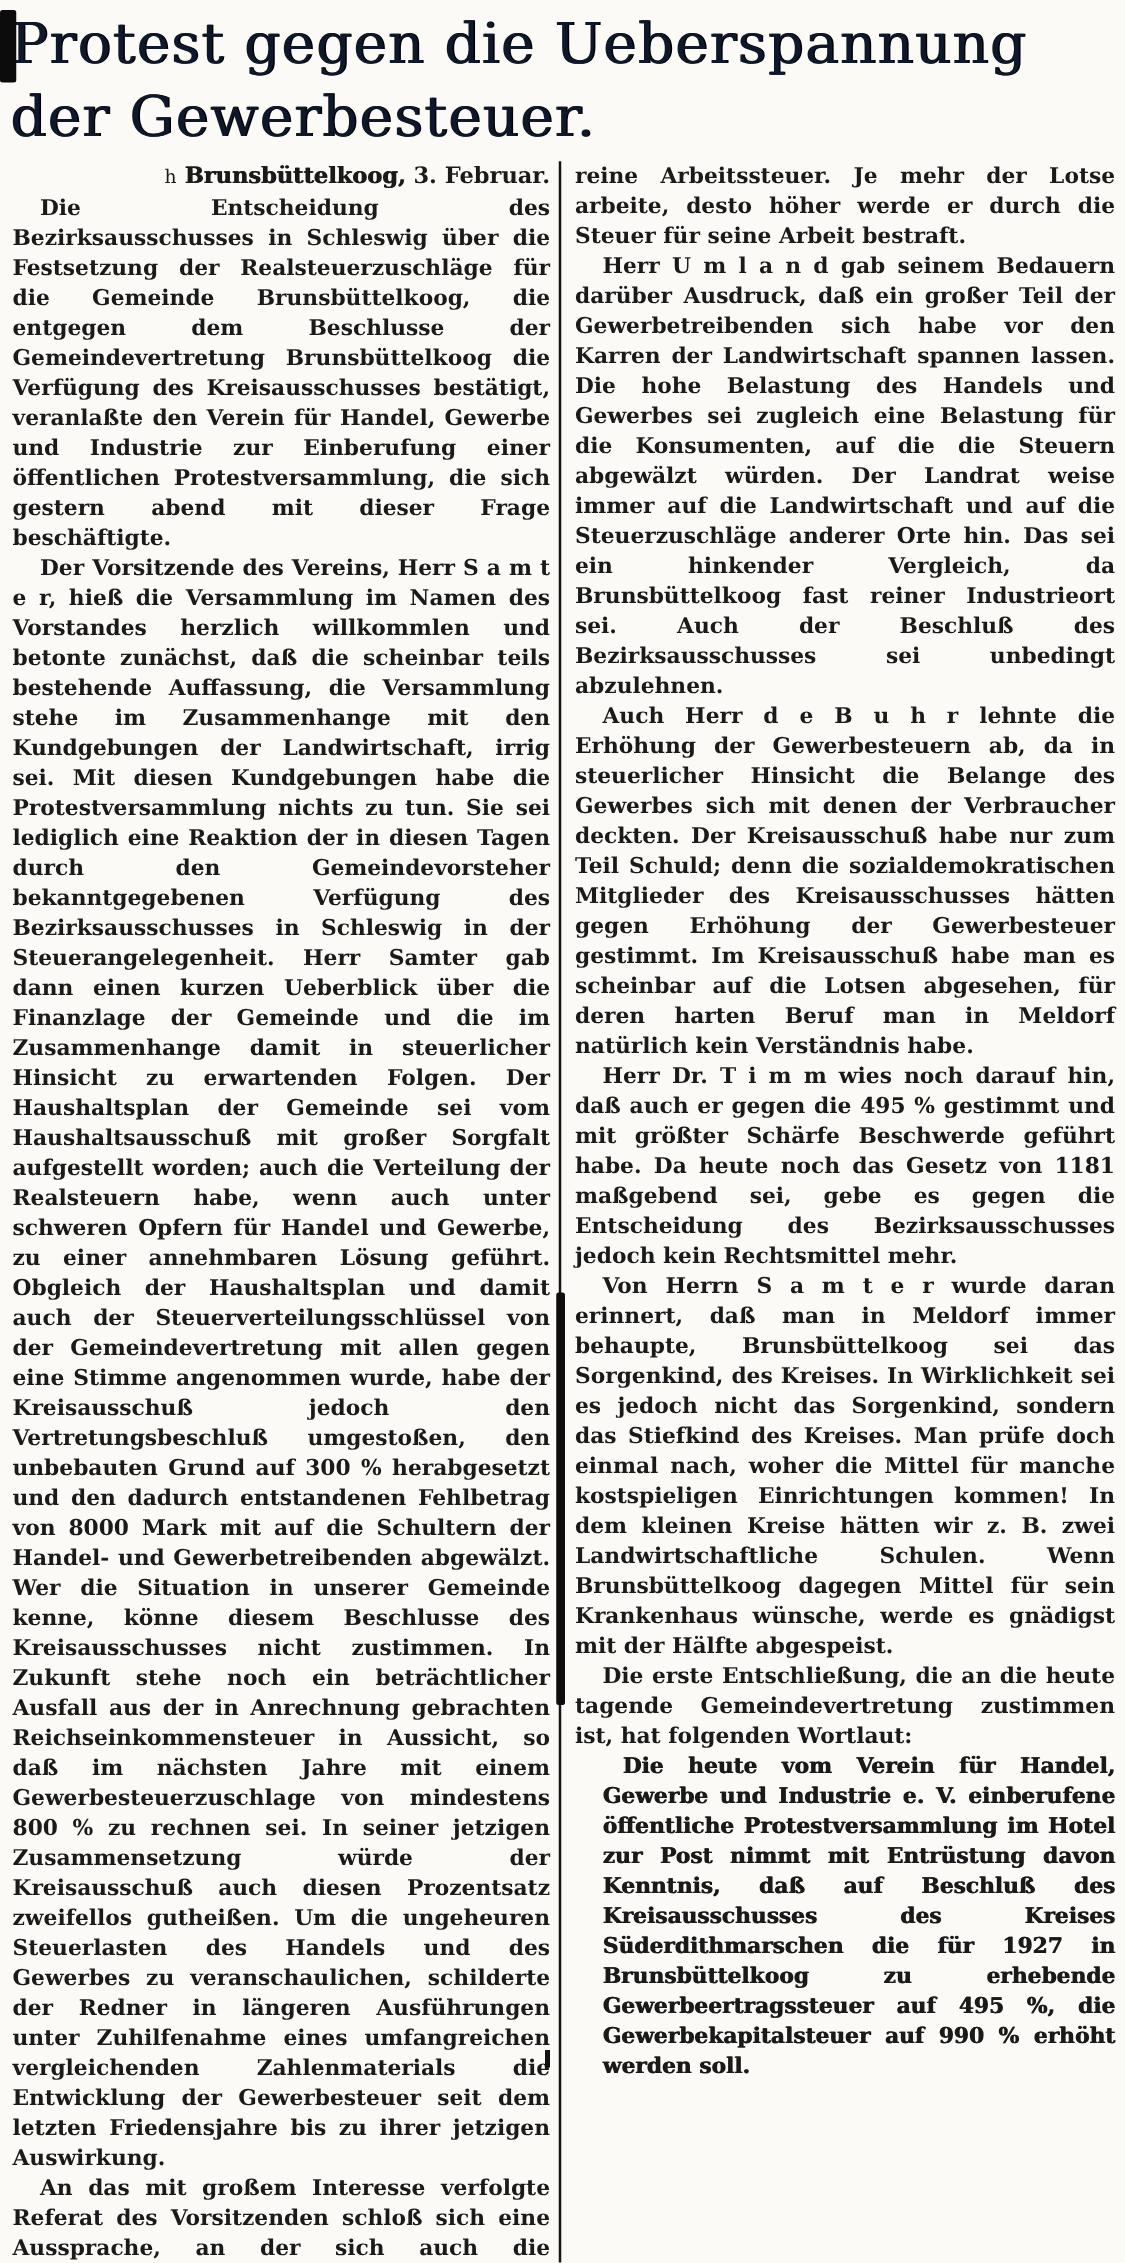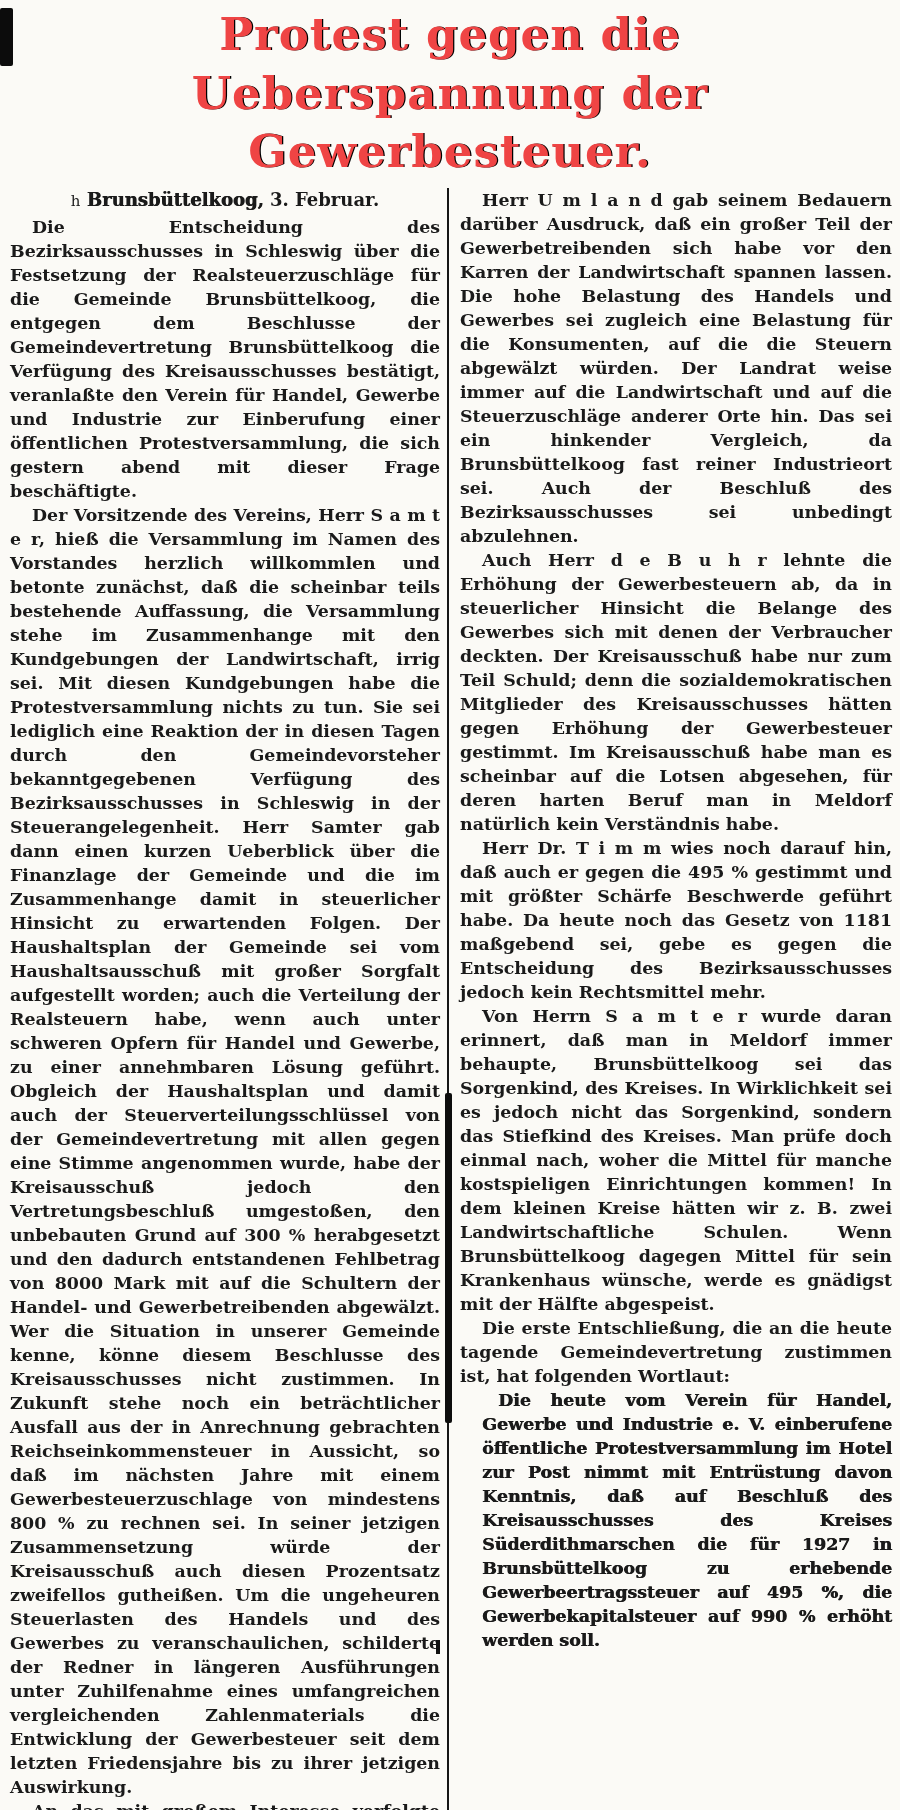--- a/index.html
+++ b/index.html
@@ -15,26 +15,26 @@
   }
   .page{
     position:relative;
     width:900px;
     height:1810px;
     overflow:hidden;
     background:var(--paper);
   }
   .headline{
     margin:6px 8px 2px 8px;
-    text-align:center;
+    text-align:left;
     font-size:45px;
     line-height:1.3;
-    font-weight:bold;
+    font-weight:normal;
     letter-spacing:1px;
-    color:#ef4444;
+    color:#0f172a;
     text-shadow:1.2px 0 0 #000;
   }
   .cols{
     display:flex;
     align-items:stretch;
     padding-top:4px;
   }
   .col{
     font-size:17.4px;
     line-height:24px;
@@ -59,21 +59,21 @@
   .divider .thick{
     position:absolute;
     left:-2px;
     top:905px;
     width:7px;
     height:330px;
     background:#0d0d0d;
     border-radius:2px;
   }
   .dateline{
-    text-align:center;
+    text-align:right;
     font-size:18px;
     margin-bottom:2px;
   }
   .dateline .prefix{font-weight:normal;font-size:15px;}
   .dateline .place{font-weight:bold;text-shadow:0.6px 0 0 currentColor;}
   p{
     margin:0;
     text-indent:22px;
   }
   p.noind{text-indent:0;}
@@ -109,20 +109,21 @@
     <div class="col col-left">
       <div class="dateline"><span class="prefix">h</span> <span class="place">Brunsbüttelkoog,</span> <span>3. Februar.</span></div>
     <p><span>Die Entscheidung des Bezirksausschusses in Schleswig über die Festsetzung der Realsteuerzuschläge für die Gemeinde Brunsbüttelkoog, die entgegen dem Beschlusse der Gemeindevertretung Brunsbüttelkoog die Verfügung des Kreisausschusses bestätigt, veranlaßte den Verein für Handel, Gewerbe und Industrie zur Einberufung einer öffentlichen Protestversammlung, die sich gestern abend mit dieser Frage beschäftigte.</span></p>
         <p><span>Der Vorsitzende des Vereins, Herr S a m t e r, hieß die Versammlung im Namen des Vorstandes herzlich willkommlen und betonte zunächst, daß die scheinbar teils bestehende Auffassung, die Versammlung stehe im Zusammenhange mit den Kundgebungen der Landwirtschaft, irrig sei. Mit diesen Kundgebungen habe die Protestversammlung nichts zu tun. Sie sei lediglich eine Reaktion der in diesen Tagen durch den Gemeindevorsteher bekanntgegebenen Verfügung des Bezirksausschusses in Schleswig in der Steuerangelegenheit. Herr Samter gab dann einen kurzen Ueberblick über die Finanzlage der Gemeinde und die im Zusammenhange damit in steuerlicher Hinsicht zu erwartenden Folgen. Der Haushaltsplan der Gemeinde sei vom Haushaltsausschuß mit großer Sorgfalt aufgestellt worden; auch die Verteilung der Realsteuern habe, wenn auch unter schweren Opfern für Handel und Gewerbe, zu einer annehmbaren Lösung geführt. Obgleich der Haushaltsplan und damit auch der Steuerverteilungsschlüssel von der Gemeindevertretung mit allen gegen eine Stimme angenommen wurde, habe der Kreisausschuß jedoch den Vertretungsbeschluß umgestoßen, den unbebauten Grund auf 300 % herabgesetzt und den dadurch entstandenen Fehlbetrag von 8000 Mark mit auf die Schultern der Handel- und Gewerbetreibenden abgewälzt. Wer die Situation in unserer Gemeinde kenne, könne diesem Beschlusse des Kreisausschusses nicht zustimmen. In Zukunft stehe noch ein beträchtlicher Ausfall aus der in Anrechnung gebrachten Reichseinkommensteuer in Aussicht, so daß im nächsten Jahre mit einem Gewerbesteuerzuschlage von mindestens 800 % zu rechnen sei. In seiner jetzigen Zusammensetzung würde der Kreisausschuß auch diesen Prozentsatz zweifellos gutheißen. Um die ungeheuren Steuerlasten des Handels und des Gewerbes zu veranschaulichen, schilderte der Redner in längeren Ausführungen unter Zuhilfenahme eines umfangreichen vergleichenden Zahlenmaterials die Entwicklung der Gewerbesteuer seit dem letzten Friedensjahre bis zu ihrer jetzigen Auswirkung.</span></p>
         <p><span>An das mit großem Interesse verfolgte Referat des Vorsitzenden schloß sich eine Aussprache, an der sich auch die eingeladenen Gäste, Herr Gemeindevorsteher Dr. Timm und mehrere Gemeindevertreter, lebhaft beteiligten.</span></p>
       </div>
     <div class="divider">
         <span class="thick"></span>
       </div>
     <div class="col col-right">
+        <p class="noind"><span>reine Arbeitssteuer. Je mehr der Lotse arbeite, desto höher werde er durch die Steuer für seine Arbeit bestraft.</span></p>
         <p><span>Herr U m l a n d gab seinem Bedauern darüber Ausdruck, daß ein großer Teil der Gewerbetreibenden sich habe vor den Karren der Landwirtschaft spannen lassen. Die hohe Belastung des Handels und Gewerbes sei zugleich eine Belastung für die Konsumenten, auf die die Steuern abgewälzt würden. Der Landrat weise immer auf die Landwirtschaft und auf die Steuerzuschläge anderer Orte hin. Das sei ein hinkender Vergleich, da Brunsbüttelkoog fast reiner Industrieort sei. Auch der Beschluß des Bezirksausschusses sei unbedingt abzulehnen.</span></p>
         <p><span>Auch Herr d e B u h r lehnte die Erhöhung der Gewerbesteuern ab, da in steuerlicher Hinsicht die Belange des Gewerbes sich mit denen der Verbraucher deckten. Der Kreisausschuß habe nur zum Teil Schuld; denn die sozialdemokratischen Mitglieder des Kreisausschusses hätten gegen Erhöhung der Gewerbesteuer gestimmt. Im Kreisausschuß habe man es scheinbar auf die Lotsen abgesehen, für deren harten Beruf man in Meldorf natürlich kein Verständnis habe.</span></p>
         <p><span>Herr Dr. T i m m wies noch darauf hin, daß auch er gegen die 495 % gestimmt und mit größter Schärfe Beschwerde geführt habe. Da heute noch das Gesetz von 1181 maßgebend sei, gebe es gegen die Entscheidung des Bezirksausschusses jedoch kein Rechtsmittel mehr.</span></p>
         <p><span>Von Herrn S a m t e r wurde daran erinnert, daß man in Meldorf immer behaupte, Brunsbüttelkoog sei das Sorgenkind, des Kreises. In Wirklichkeit sei es jedoch nicht das Sorgenkind, sondern das Stiefkind des Kreises. Man prüfe doch einmal nach, woher die Mittel für manche kostspieligen Einrichtungen kommen! In dem kleinen Kreise hätten wir z. B. zwei Landwirtschaftliche Schulen. Wenn Brunsbüttelkoog dagegen Mittel für sein Krankenhaus wünsche, werde es gnädigst mit der Hälfte abgespeist.</span></p>
         <p><span>Die erste Entschließung, die an die heute tagende Gemeindevertretung zustimmen ist, hat folgenden Wortlaut:</span></p>
         <p class="res"><span>Die heute vom Verein für Handel, Gewerbe und Industrie e. V. einberufene öffentliche Protestversammlung im Hotel zur Post nimmt mit Entrüstung davon Kenntnis, daß auf Beschluß des Kreisausschusses des Kreises Süderdithmarschen die für 1927 in Brunsbüttelkoog zu erhebende Gewerbeertragssteuer auf 495 %, die Gewerbekapitalsteuer auf 990 % erhöht werden soll.</span></p>
       </div>
   </div>
 </div>
 

